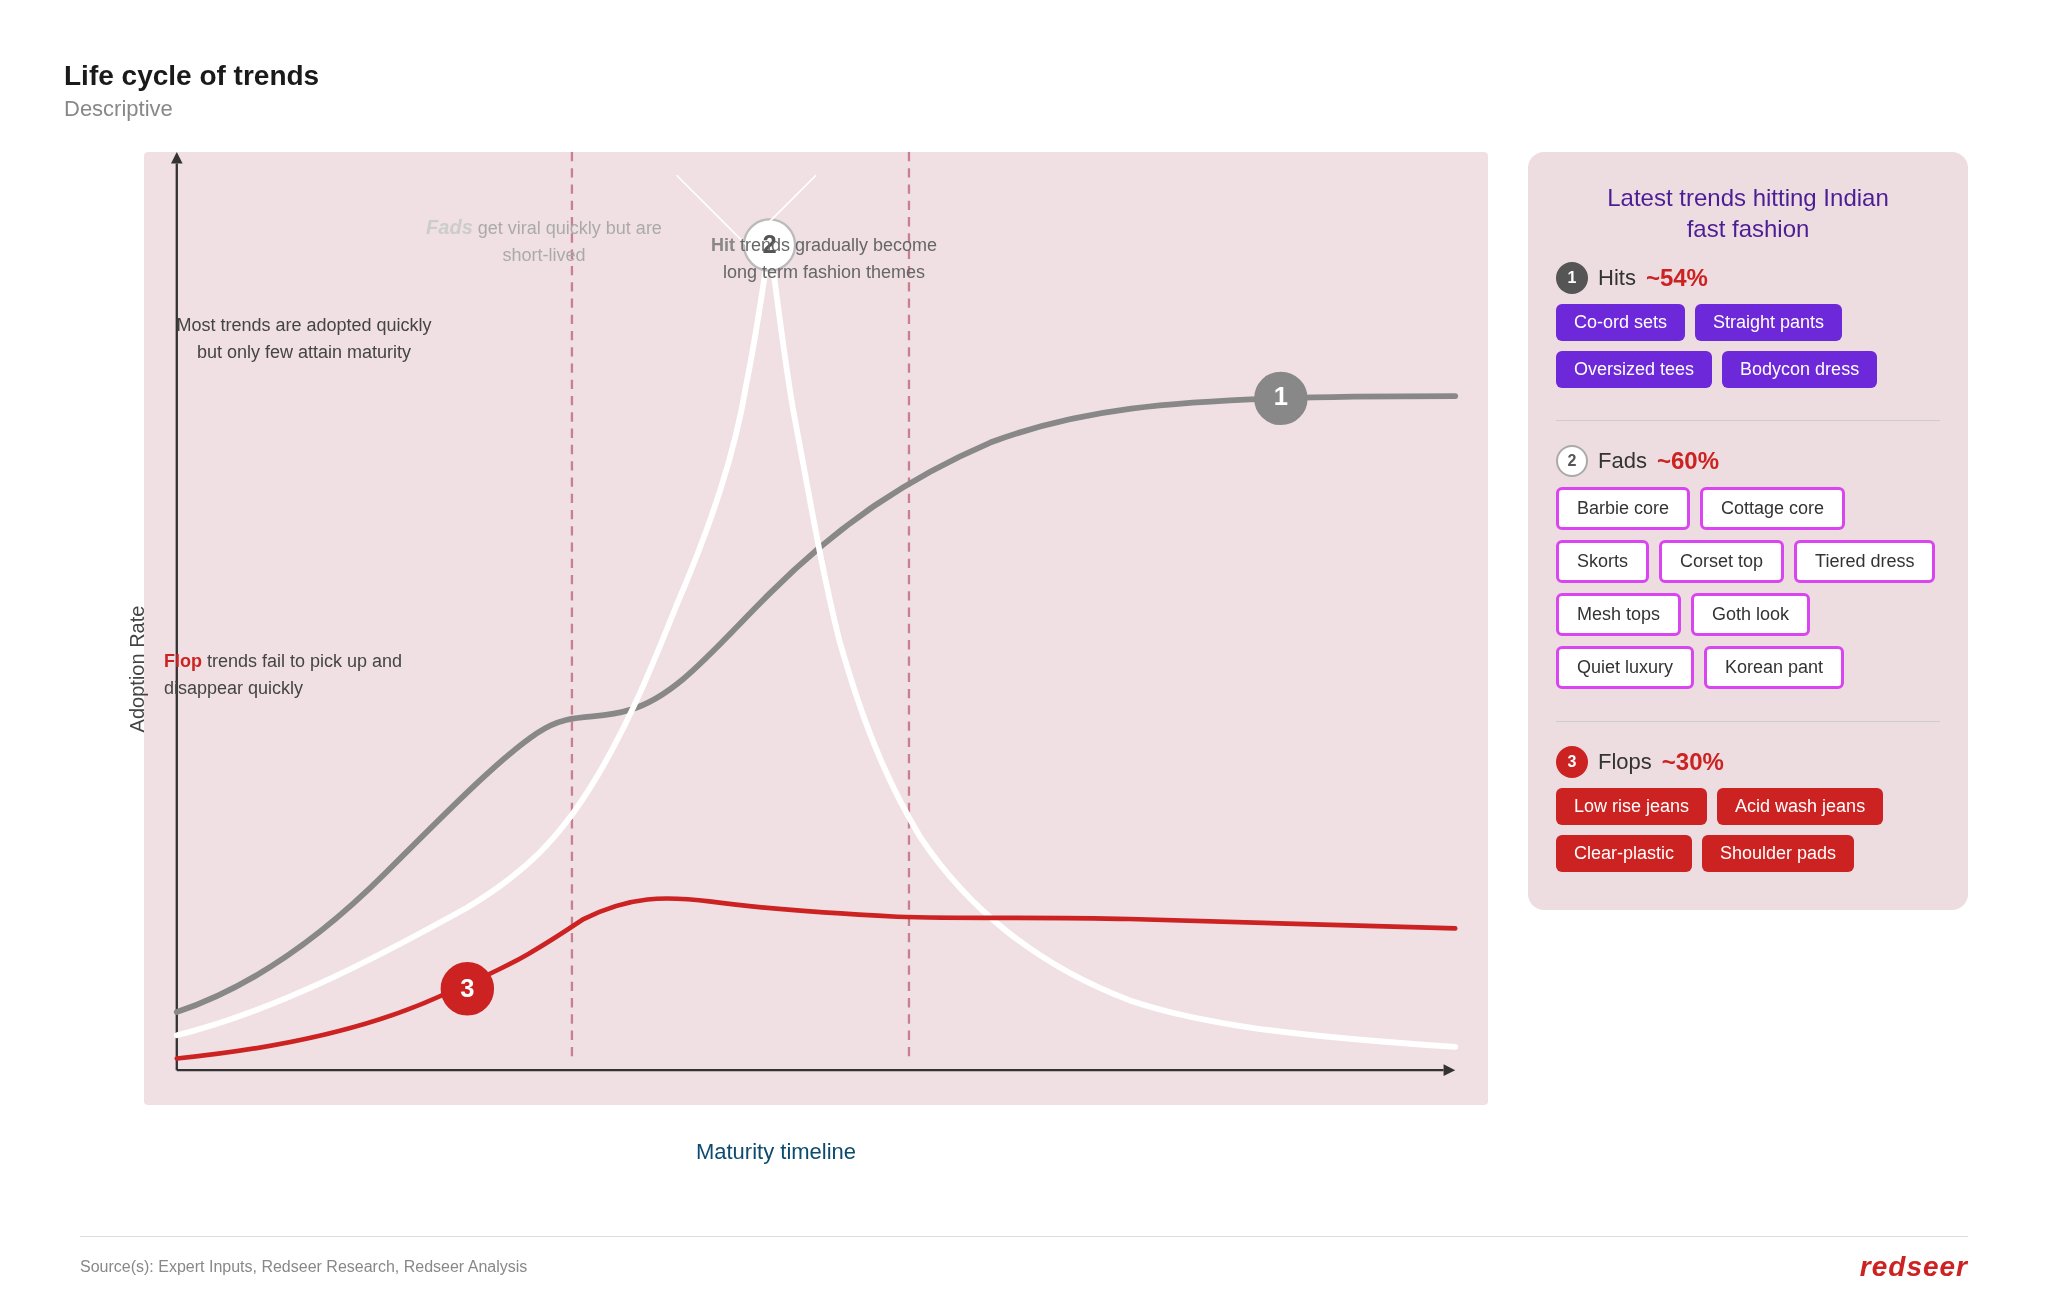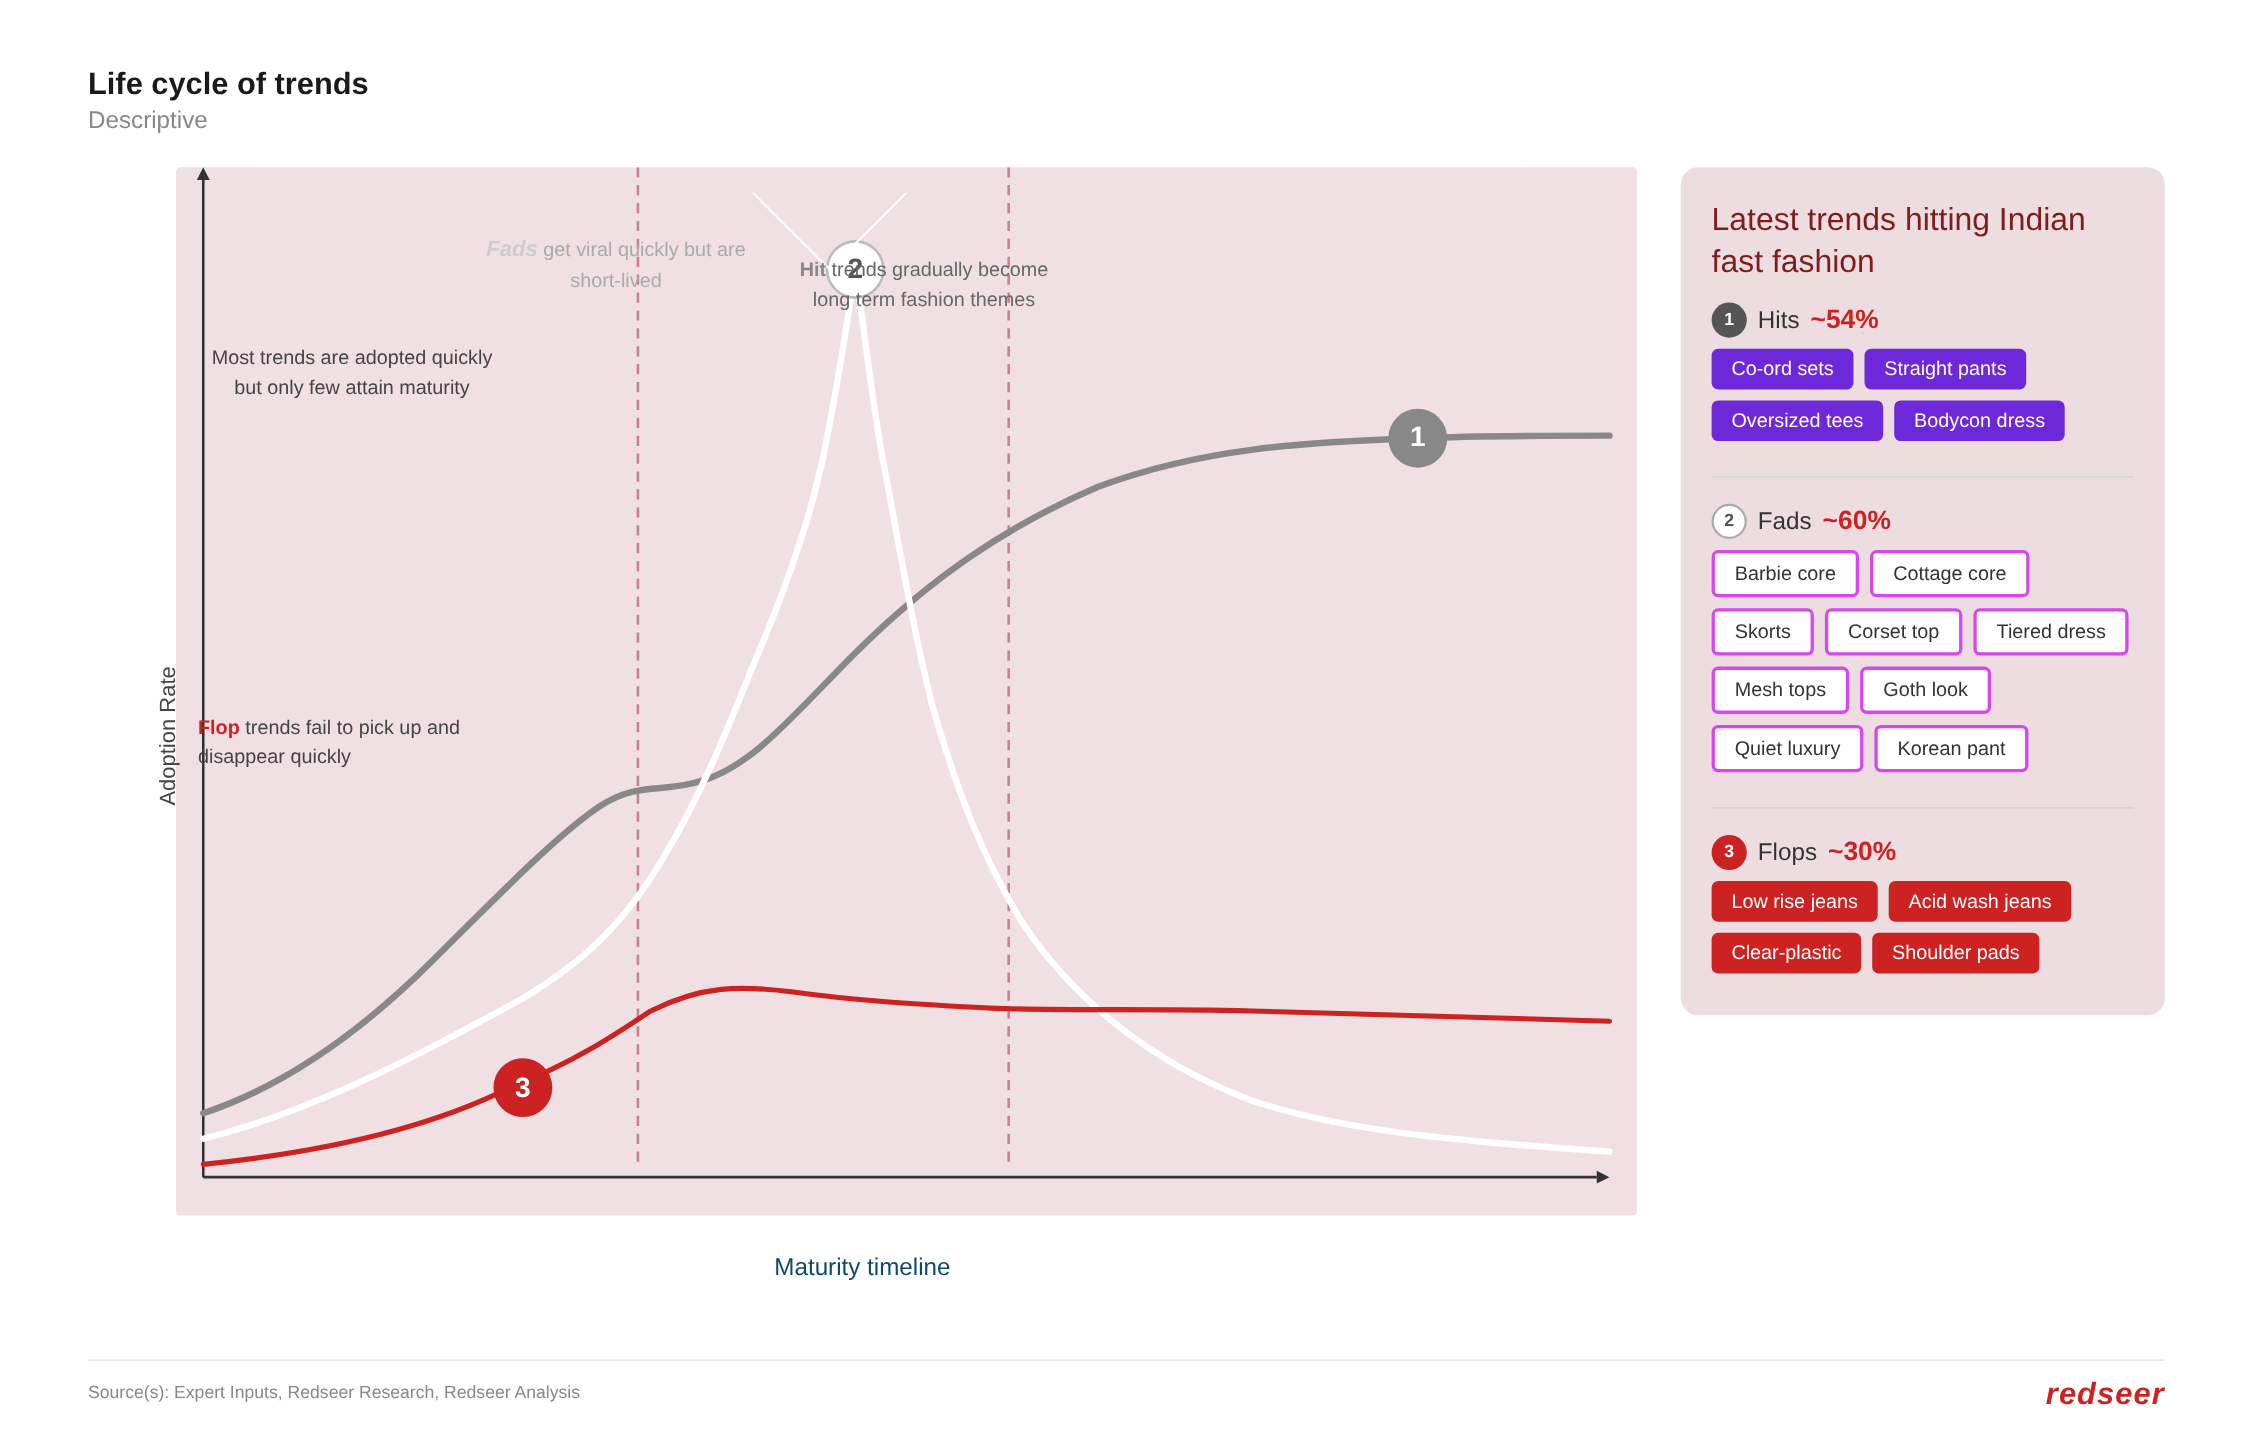--- a/index.html
+++ b/index.html
@@ -10,21 +10,21 @@
       height: 1313px;
       overflow: hidden;
       position: relative;
     }
 
     .page-container {
       width: 2048px;
       height: 1313px;
       background: #fff;
       position: relative;
-      padding: 60px 80px 60px 80px;
+      padding: 60px 80px 60px 64px;
     }
 
     .header {
       margin-bottom: 30px;
     }
 
     .title {
       font-size: 28px;
       font-weight: 700;
       color: #1a1a1a;
@@ -104,23 +104,23 @@
       display: flex;
       flex-direction: column;
       gap: 18px;
       flex-shrink: 0;
       height: fit-content;
       align-self: flex-start;
       margin-top: 0;
     }
 
     .panel-title {
-      font-size: 29px;
-      color: #7f1d1d;
-      text-align: left;
+      font-size: 24px;
+      color: #4c1d95;
+      text-align: center;
       font-weight: 500;
       line-height: 1.3;
     }
 
     .section-header {
       display: flex;
       align-items: center;
       gap: 10px;
       margin-bottom: 10px;
     }

